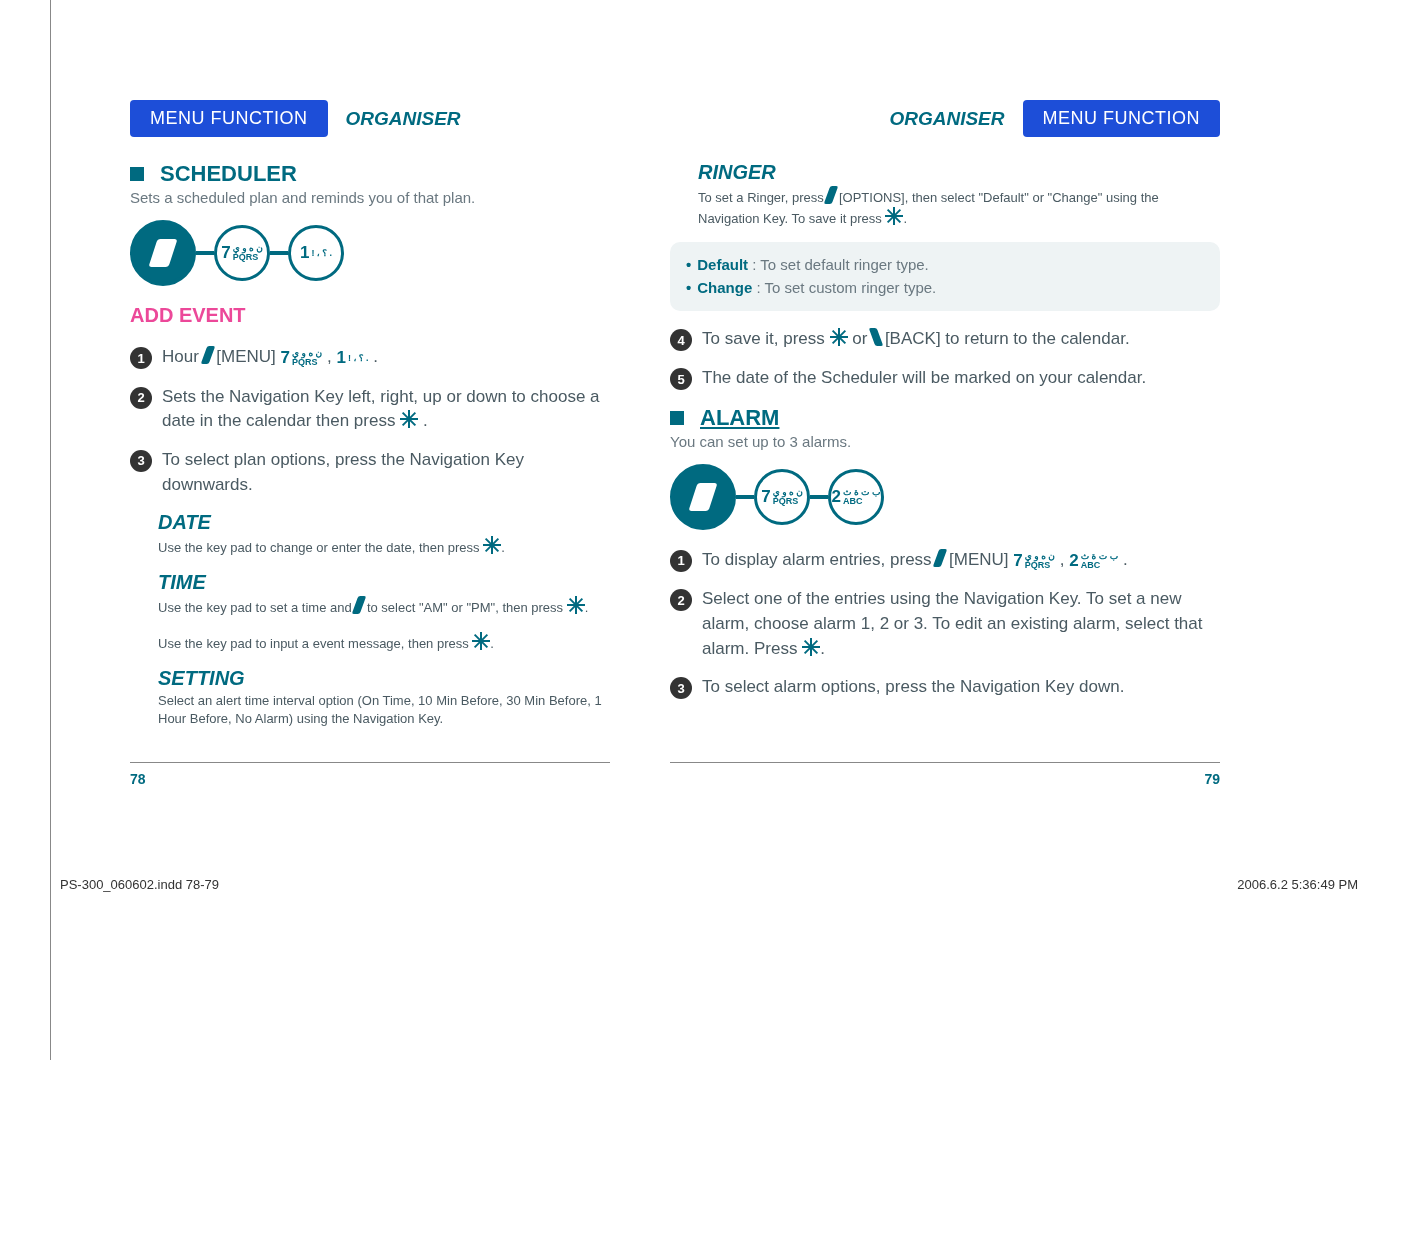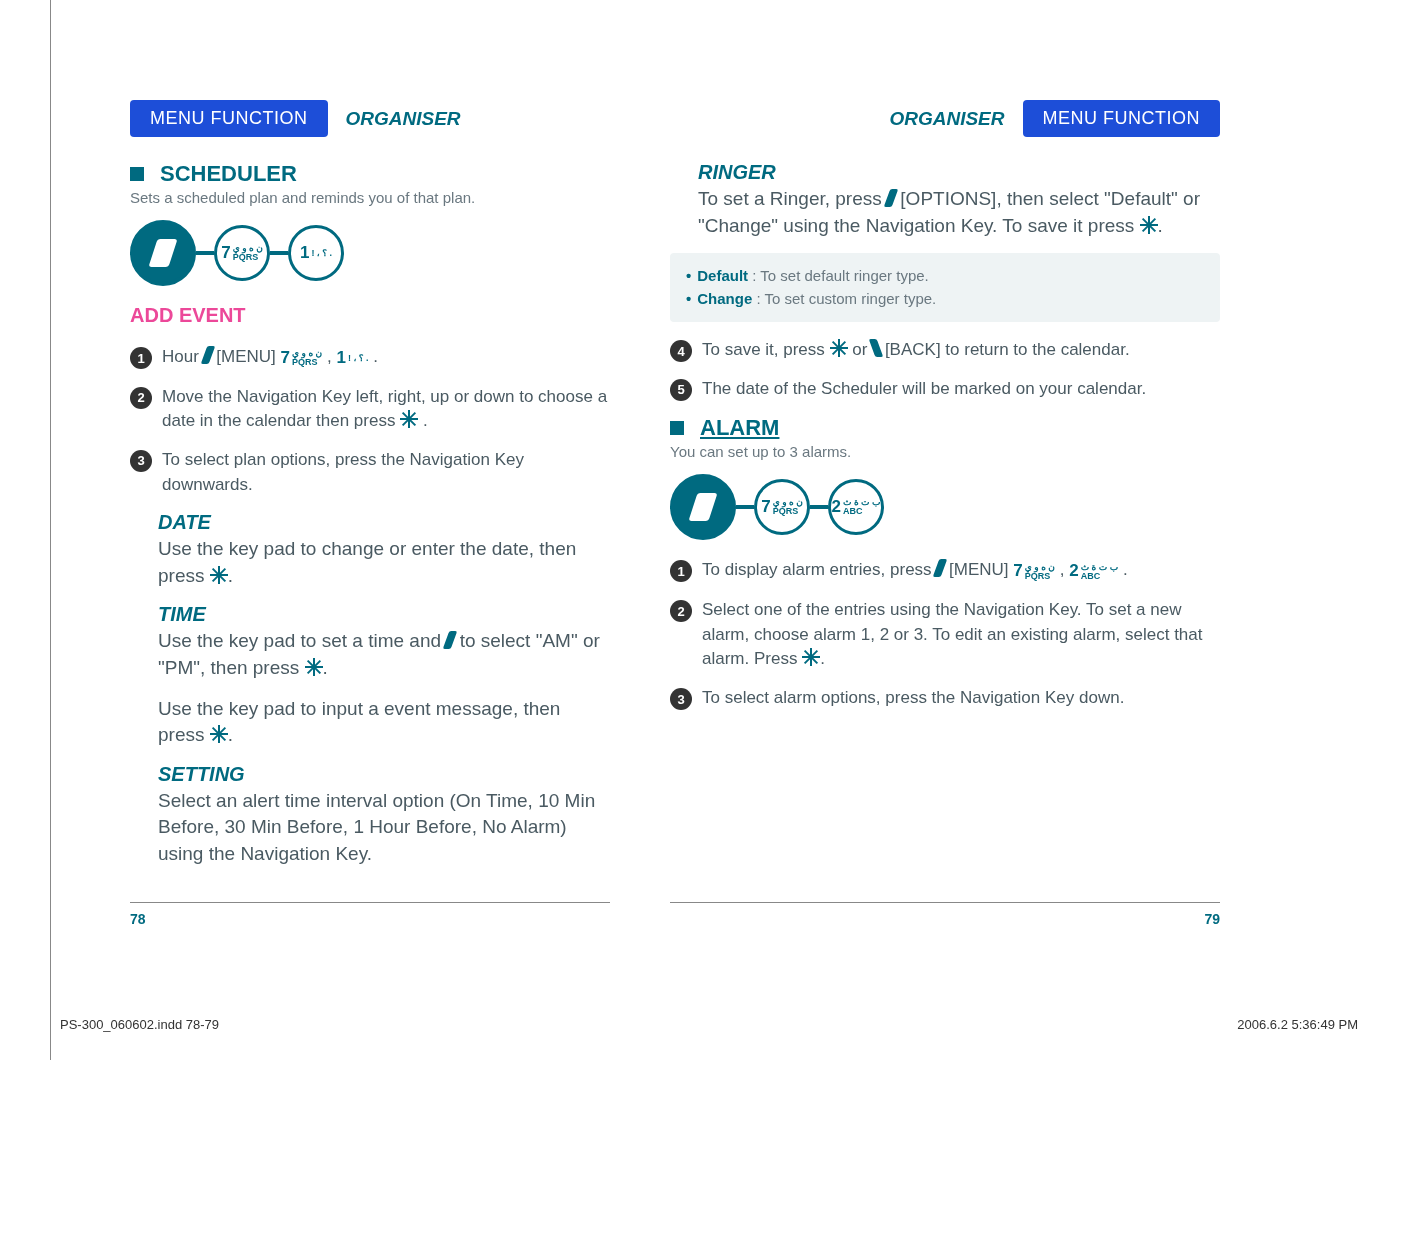--- a/index.html
+++ b/index.html
@@ -210,28 +210,28 @@
 
   .sub-block { margin: 6px 0 14px 28px; }
   .sub-h {
     color: #006a80;
     font-weight: bold;
     font-style: italic;
     font-size: 20px;
     margin-bottom: 2px;
   }
   .sub-p {
-    font-size: 19px;
+    font-size: 13px;
     color: #4a5a62;
     line-height: 1.4;
   }
 
   .note-box {
     background: #eef3f4;
-    border-radius: 4px;
+    border-radius: 10px;
     padding: 12px 16px;
     margin: 12px 0 16px 0;
     font-size: 15px;
     color: #6a7880;
     line-height: 1.5;
   }
   .note-box .k { color: #006a80; font-weight: bold; }
   .note-box .dot { color: #006a80; font-weight: bold; margin-right: 6px; }
 
   .key-glyph {
@@ -319,21 +319,21 @@
               <span>! ، ؟ .</span>
             </span>
           </span>
         <span>.</span>
       </span>
     </div>
 
     <div class="step">
       <span class="bullet">2</span>
       <span class="body">
-        <span>Move the Navigation Key left, right, up or down to choose a date in the calendar then press </span>
+        <span>Sets the Navigation Key left, right, up or down to choose a date in the calendar then press </span>
         <span class="ok-icon"><span class="d1"></span><span class="d2"></span></span>
         <span>.</span>
       </span>
     </div>
 
     <div class="step">
       <span class="bullet">3</span>
       <span class="body">To select plan options, press the Navigation Key downwards.</span>
     </div>
 

